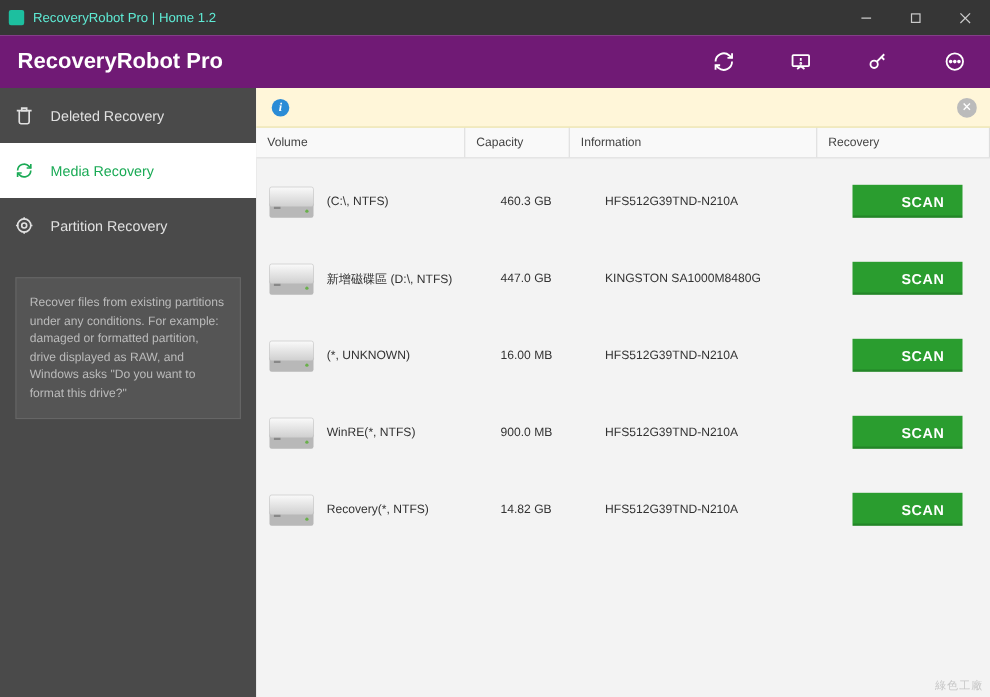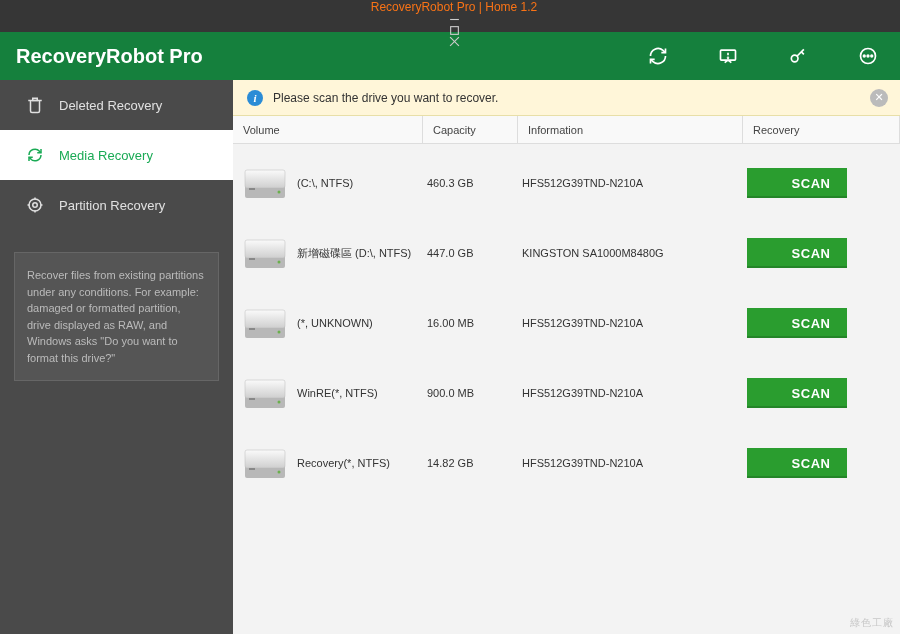--- a/index.html
+++ b/index.html
@@ -1,32 +1,32 @@
 <!DOCTYPE html>
 <html><head>
 <meta charset="utf-8">
 <style>
 * { margin: 0; padding: 0; box-sizing: border-box; font-family: "Segoe UI", Tahoma, sans-serif; }
 body { width: 900px; height: 634px; background: #fff; overflow: hidden; }
 
-.titlebar { height: 32px; background: #363636; display: flex; align-items: center; padding-left: 8px; color: #f97316; font-size: 12px; flex-direction: column; }
+.titlebar { height: 32px; background: #363636; display: flex; align-items: center; padding-left: 8px; color: #5eead4; font-size: 12px; }
 .titlebar .logo { width: 14px; height: 14px; background: #1dbf9f; margin-right: 8px; border-radius: 2px; }
 .titlebar .spacer { flex: 1; }
 .titlebar .winbtn { width: 45px; height: 32px; display: flex; align-items: center; justify-content: center; color: #ccc; font-size: 14px; }
 .titlebar .winbtn svg { width: 11px; height: 11px; }
 
-.header { height: 48px; background: #15803d; display: flex; align-items: center; padding: 0 16px; gap: 34px; }
+.header { height: 48px; background: #701a75; display: flex; align-items: center; padding: 0 16px; gap: 34px; }
 .header .app-title { color: #fff; font-size: 20px; font-weight: 600; }
 .header .spacer { flex: 1; }
 .header .hicon { width: 32px; height: 32px; display: flex; align-items: center; justify-content: center; color: #fff; margin-left: 4px; }
 
 .main { display: flex; height: 554px; }
 
 .sidebar { width: 233px; background: #4a4a4a; display: flex; flex-direction: column; }
-.side-item { height: 50px; display: flex; align-items: center; padding-left: 25px; color: #e0e0e0; font-size: 13px; cursor: pointer; text-align: center; }
+.side-item { height: 50px; display: flex; align-items: center; padding-left: 12px; color: #e0e0e0; font-size: 13px; cursor: pointer; text-align: center; }
 .side-item .sicon { width: 20px; height: 20px; margin-right: 14px; display: flex; align-items: center; justify-content: center; }
 .side-item.active { background: #fff; color: #1aaa55; }
 .side-item.active .sicon { color: #1aaa55; }
 .side-help { margin: 22px 14px; padding: 14px 12px; background: #555; color: #bbb; font-size: 11px; line-height: 1.5; border: 1px solid #666; }
 
 .content { flex: 1; background: #f3f3f3; position: relative; }
 .notice { background: #fff6d9; height: 36px; display: flex; align-items: center; padding: 0 14px; font-size: 12px; color: #333; border-bottom: 1px solid #e8dfa8; position: relative; }
 .notice .info-icon { width: 16px; height: 16px; border-radius: 50%; background: #2b8cd6; color: #fff; font-size: 11px; font-weight: bold; display: flex; align-items: center; justify-content: center; margin-right: 10px; font-style: italic; font-family: Georgia, serif; }
 .notice .close { position: absolute; right: 12px; width: 18px; height: 18px; border-radius: 50%; background: #bbb; color: #fff; display: flex; align-items: center; justify-content: center; font-size: 11px; }
 
@@ -36,21 +36,21 @@
 .col-cap { width: 95px; }
 .col-info { width: 225px; }
 .col-op { flex: 1; }
 
 .rows { padding: 4px 0; }
 .drive-row { height: 70px; display: flex; align-items: center; padding-left: 10px; position: relative; }
 .drive-icon { width: 44px; height: 34px; margin-right: 10px; }
 .drive-icon svg { width: 100%; height: 100%; }
 .drive-row .cell { font-size: 11px; color: #333; }
 .drive-row .c-vol { width: 130px; }
-.drive-row .c-cap { width: 95px; }
+.drive-row .c-cap { width: 95px; margin-left: 28px; }
 .drive-row .c-info { width: 225px; }
 .scan-btn { width: 100px; height: 30px; background: #2a9d2f; color: #fff; border: none; font-weight: bold; font-size: 13px; letter-spacing: 0.5px; cursor: pointer; box-shadow: inset 0 -2px 0 rgba(0,0,0,0.15); padding-left: 28px; }
 
 .watermark { position: absolute; right: 6px; bottom: 4px; font-size: 10px; color: #c7c7c7; letter-spacing: 1px; }
 </style>
 </head>
 <body>
 
 <div class="titlebar">
   <div class="logo"></div>
@@ -142,21 +142,20 @@
           </svg>
         </span>
       <span>Partition Recovery</span>
     </div>
     <div class="side-help">Recover files from existing partitions under any conditions. For example: damaged or formatted partition, drive displayed as RAW, and Windows asks "Do you want to format this drive?"</div>
   </div>
 
   <div class="content">
     <div class="notice">
       <div class="info-icon">i</div>
-      <span>Please scan the drive you want to recover.</span>
       <div class="close">✕</div>
     </div>
 
     <div class="thead">
       <div class="col-vol">Volume</div>
       <div class="col-cap">Capacity</div>
       <div class="col-info">Information</div>
       <div class="col-op">Recovery</div>
     </div>
 

